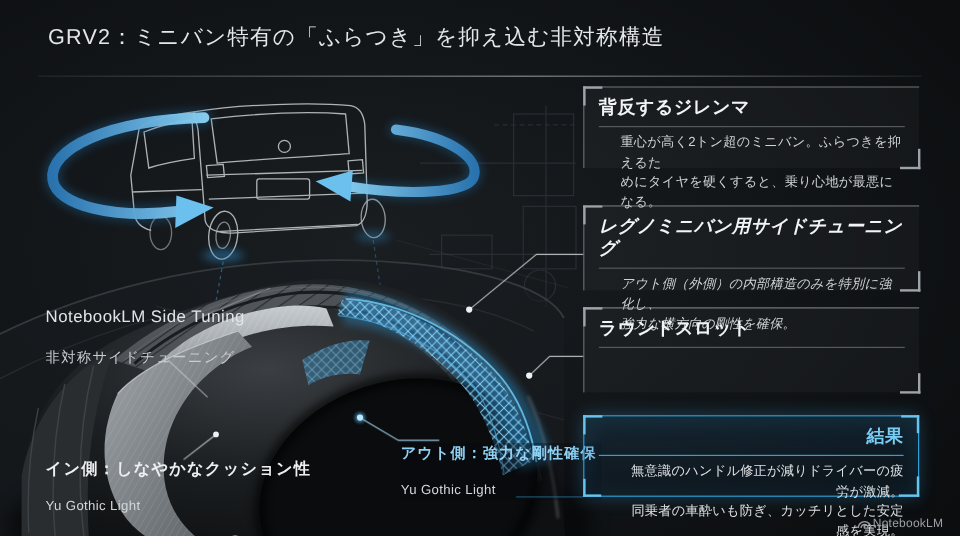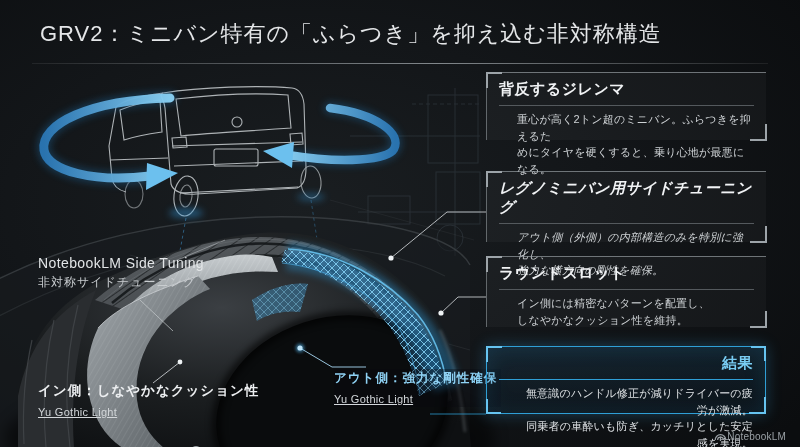--- a/index.html
+++ b/index.html
@@ -5,33 +5,33 @@
   html,body{margin:0;padding:0;background:#000;}
   #stage{
     position:relative;width:800px;height:447px;overflow:hidden;
     font-family:"Liberation Sans","DejaVu Sans",sans-serif;
     background:radial-gradient(ellipse 620px 360px at 38% 46%, #1a1e21 0%, #131619 48%, #0b0d0f 100%);
   }
   #scene{position:absolute;left:0;top:0;z-index:1;}
   .txt{position:absolute;z-index:2;}
 
   
-  .title{left:40px;top:19px;font-size:22px;letter-spacing:1px;color:#e4e6e8;font-weight:500;white-space:nowrap;text-align:center;}
+  .title{left:40px;top:19px;font-size:18px;letter-spacing:1px;color:#e4e6e8;font-weight:500;white-space:nowrap;text-align:center;}
   .title-rule{position:absolute;z-index:2;left:32px;right:32px;top:63px;height:1px;
     background:linear-gradient(90deg,rgba(255,255,255,.07),rgba(220,228,233,.55) 55%,rgba(255,255,255,.07));}
 
   
   .lbl-en{font-size:14px;color:#e2e5e7;letter-spacing:.4px;}
-  .lbl-ja{font-size:12px;color:#c9cdd0;margin-top:3px;letter-spacing:1px;}
+  .lbl-ja{font-size:12px;color:#c9cdd0;margin-top:19px;letter-spacing:1px;}
   .label-tuning{left:38px;top:255px;}
   .label-inner{left:38px;top:382px;}
   .label-inner .big{font-size:13.5px;font-weight:600;color:#edeff1;letter-spacing:1px;}
   .label-outer{left:334px;top:369px;padding:1px 4px 2px 0;background:rgba(8,10,13,.35);}
   .label-outer .big{font-size:12.5px;font-weight:600;color:#8fd2f4;letter-spacing:1px;}
-  .sub-light{font-size:11px;color:#d3d7da;margin-top:6px;letter-spacing:.3px;font-weight:400;text-decoration:underline;}
+  .sub-light{font-size:11px;color:#d3d7da;margin-top:16px;letter-spacing:.3px;font-weight:400;}
 
   
   .panel{position:absolute;left:486px;width:280px;z-index:2;box-sizing:border-box;
     background:rgba(255,255,255,.032);
     border-top:1px solid rgba(158,165,170,.65);
     border-left:1px solid rgba(158,165,170,.55);
     padding:7px 12px 0 12px;}
   .panel::before{content:"";position:absolute;left:-1px;top:-1px;width:14px;height:14px;
     border-top:2px solid #9da4a9;border-left:2px solid #9da4a9;}
   .panel::after{content:"";position:absolute;right:-1px;bottom:-1px;width:15px;height:15px;
@@ -244,22 +244,20 @@
   </div>
   <div class="panel" id="panel-2">
     <h3>レグノミニバン用サイドチューニング</h3>
     <div class="p-rule"></div>
     <div class="p-body">アウト側（外側）の内部構造のみを特別に強化し、
 強力な横方向の剛性を確保。</div>
   </div>
   <div class="panel" id="panel-3">
     <h3>ラウンドスロット</h3>
     <div class="p-rule"></div>
-    <div class="p-body">イン側には精密なパターンを配置し、
-しなやかなクッション性を維持。</div>
   </div>
   <div class="panel" id="panel-4">
     <i class="c tr"></i>
     <i class="c bl"></i>
     <h3>結果</h3>
     <div class="p-rule"></div>
     <div class="p-body">無意識のハンドル修正が減りドライバーの疲労が激減。
 同乗者の車酔いも防ぎ、カッチリとした安定感を実現。</div>
   </div>
 

